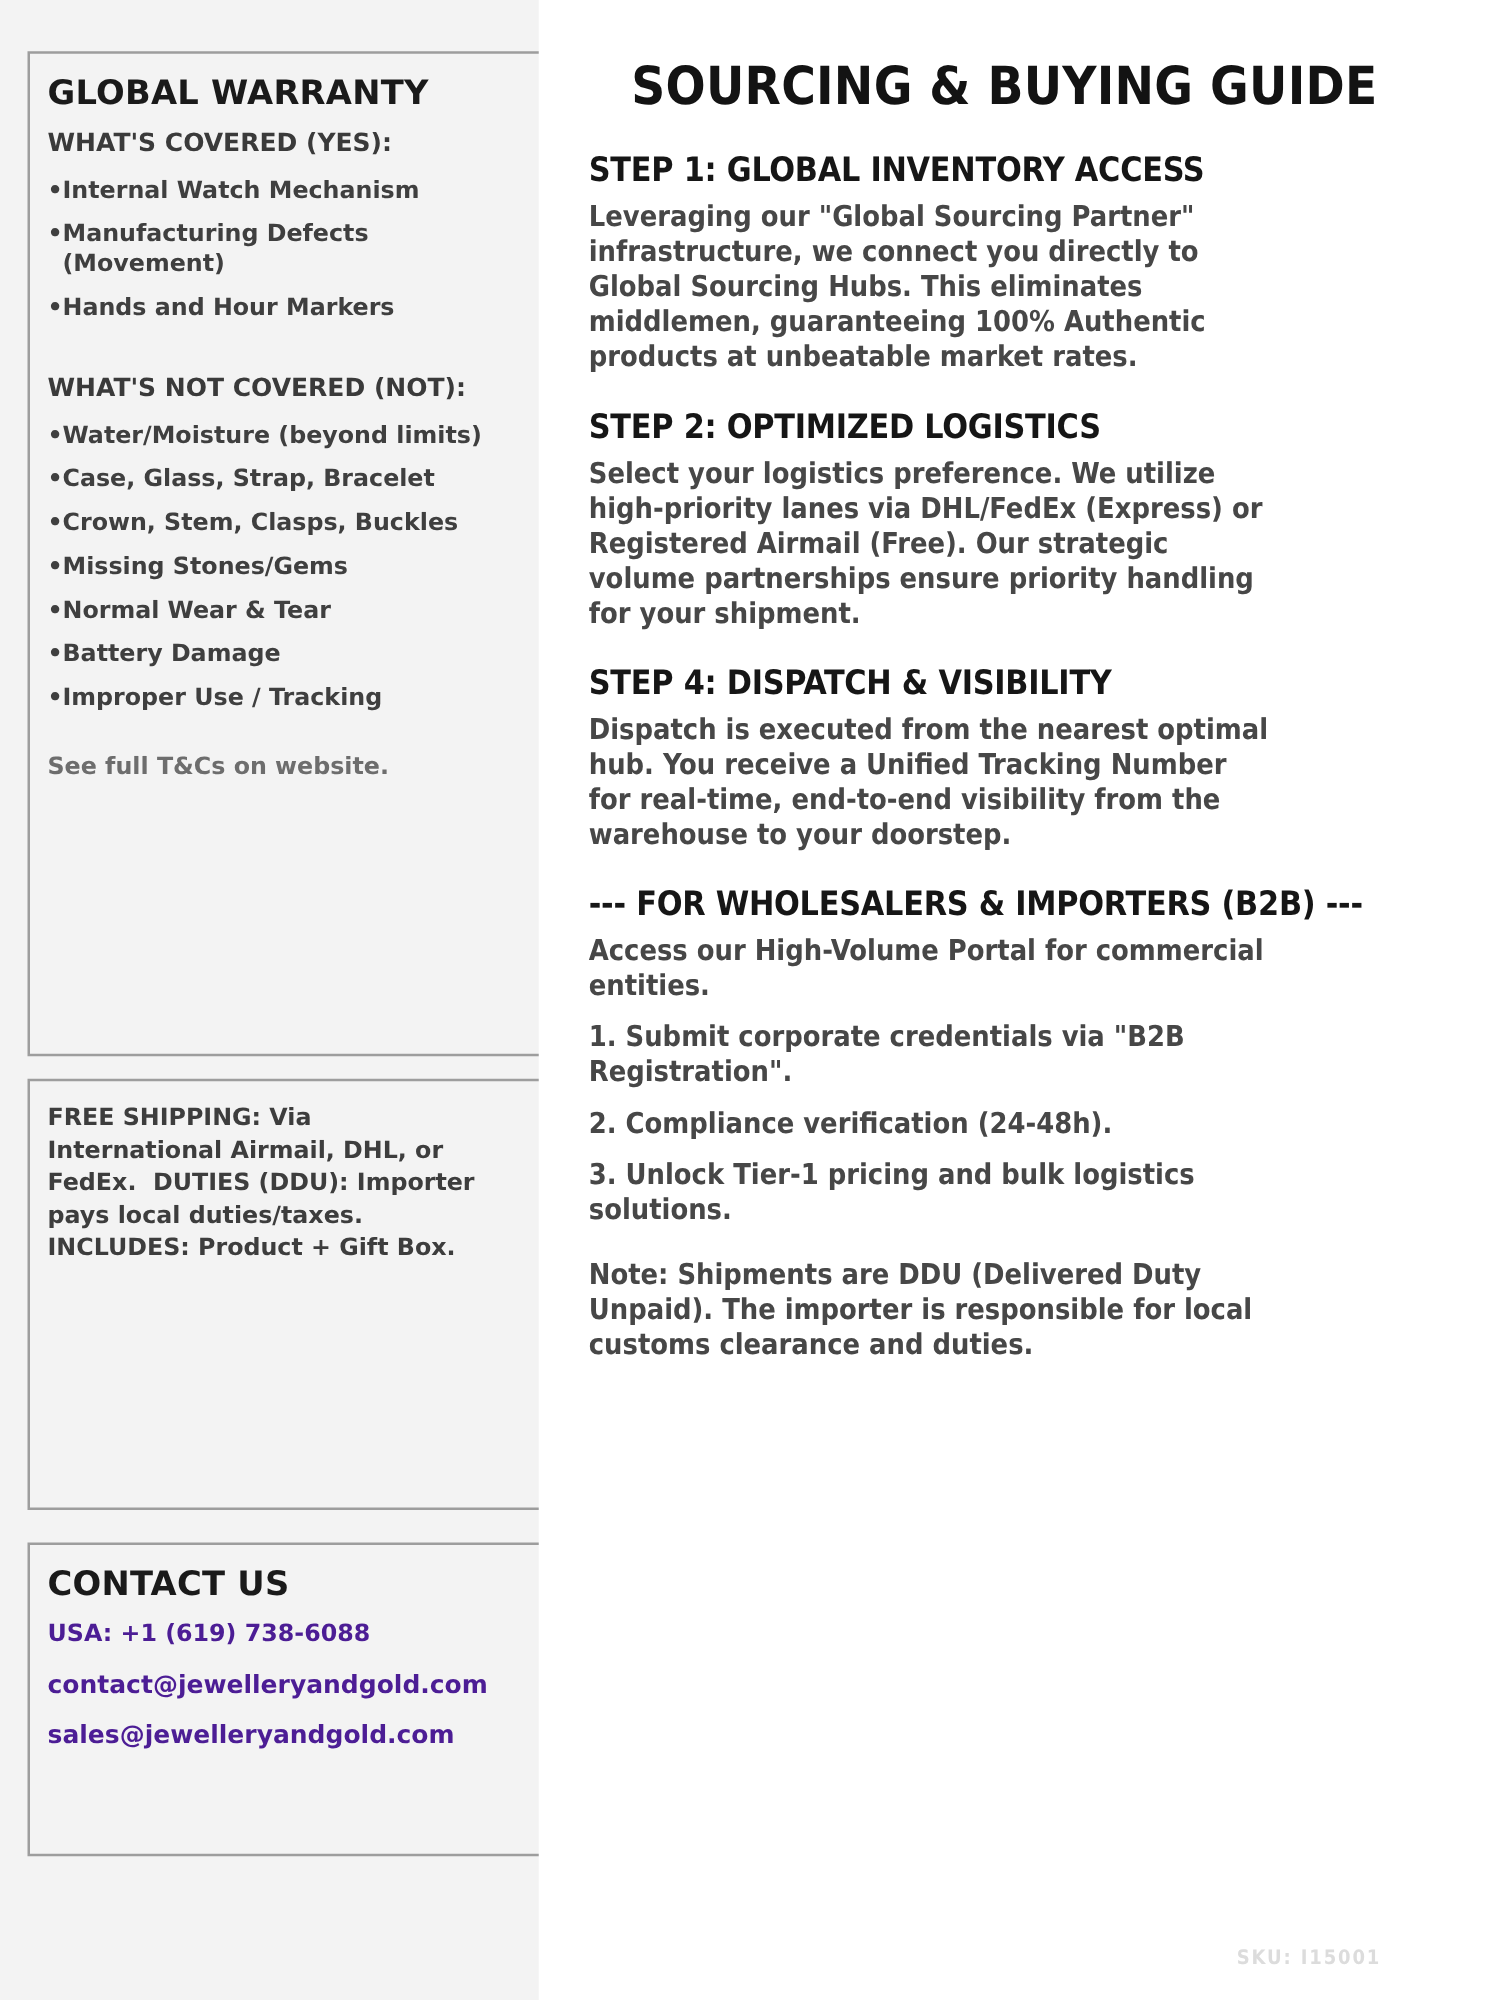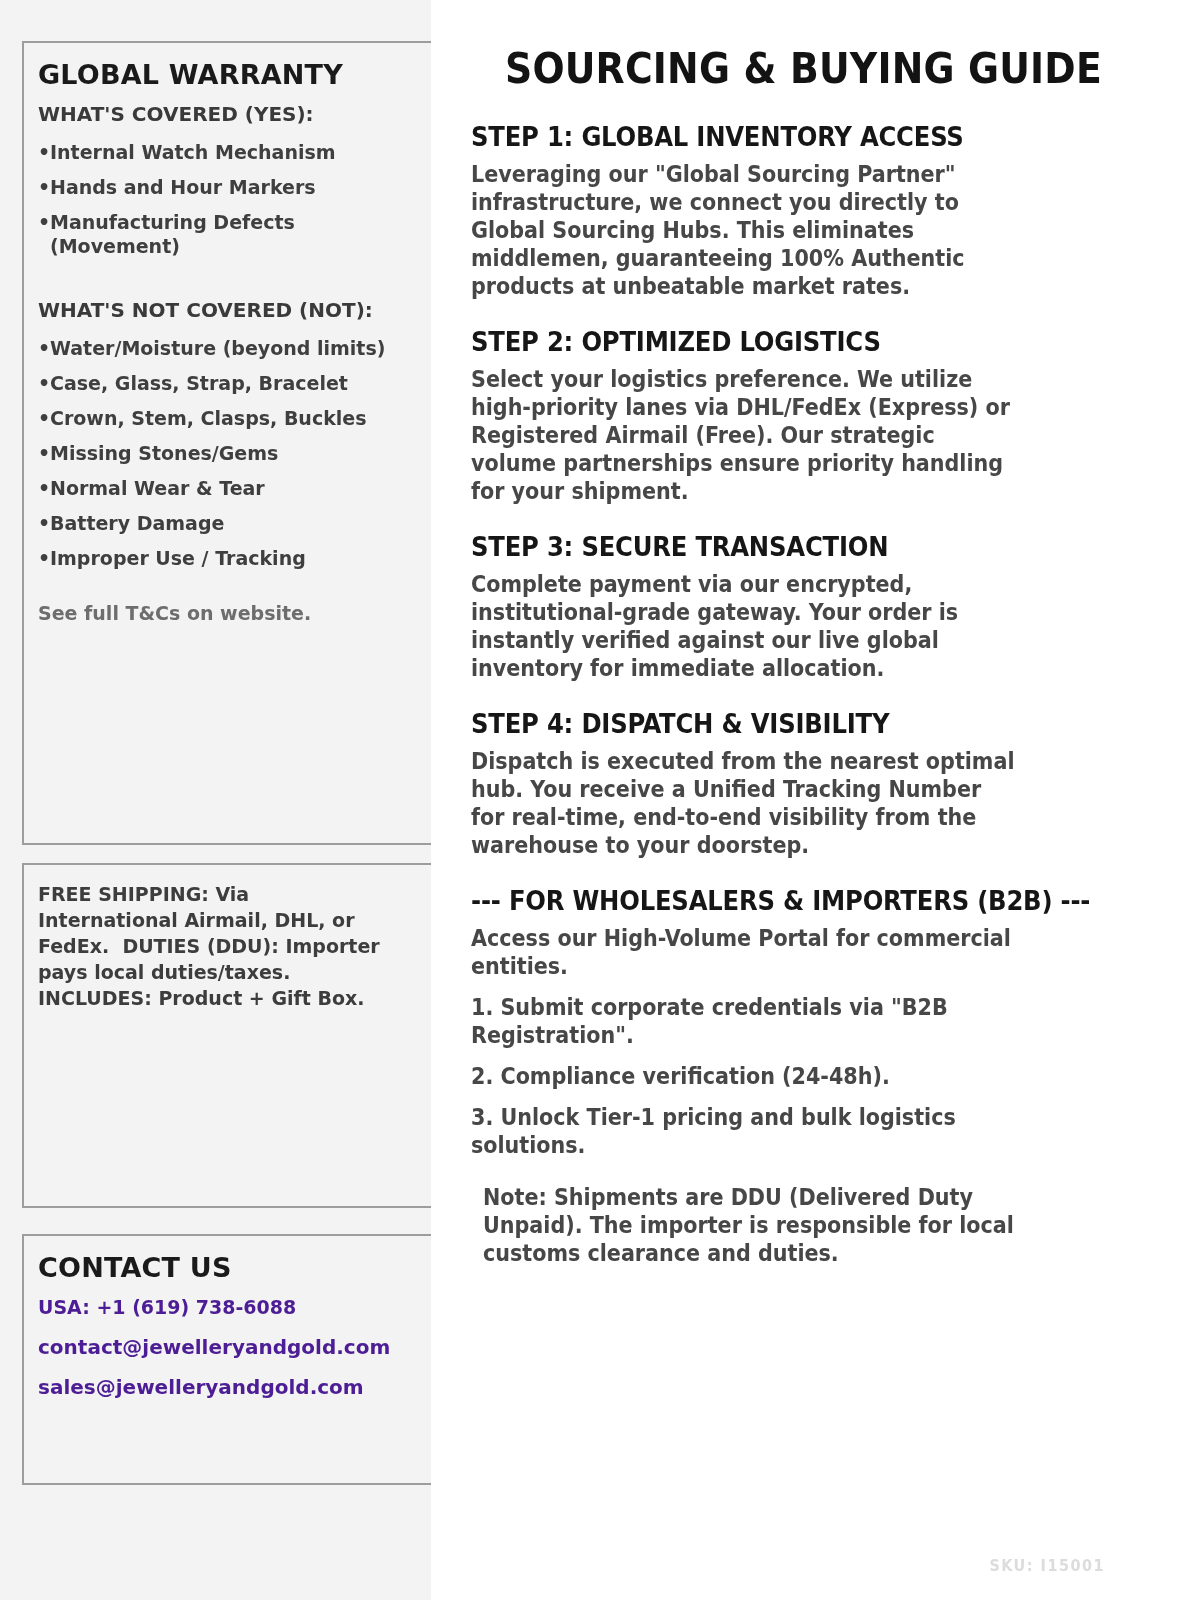--- a/index.html
+++ b/index.html
@@ -79,42 +79,42 @@
     font-size:27px; font-weight:700; color:#161616;
     letter-spacing:-0.2px;
     margin-bottom:8px;
   }
   .step-paragraph {
     font-size:23px; font-weight:600; color:#474747;
     line-height:28px; max-width:548px;
     margin-bottom:13px;
   }
   .step-paragraph:last-child { margin-bottom:0; }
-  .step-paragraph.note { margin-top:24px;margin-left:12px; }
+  .step-paragraph.note { margin-top:24px; }
 
   .sku-label {
     position:absolute; top:1556px; right:95px;
     font-size:16px; font-weight:700; color:#dcdcdc;
     letter-spacing:1.5px;
     font-stretch:condensed;
   }
 </style>
 </head>
 <body>
 
 <div class="sidebar">
 
   <div class="card card-warranty">
     <div class="card-title">GLOBAL WARRANTY</div>
 
     <div class="sub-heading">WHAT'S COVERED (YES):</div>
     <div>
       <div class="bullet-item">Internal Watch Mechanism</div>
+      <div class="bullet-item">Manufacturing Defects (Movement)</div>
       <div class="bullet-item">Hands and Hour Markers</div>
-      <div class="bullet-item">Manufacturing Defects (Movement)</div>
     </div>
 
     <div class="sub-heading gap-top">WHAT'S NOT COVERED (NOT):</div>
     <div>
       <div class="bullet-item">Water/Moisture (beyond limits)</div>
       <div class="bullet-item">Case, Glass, Strap, Bracelet</div>
       <div class="bullet-item">Crown, Stem, Clasps, Buckles</div>
       <div class="bullet-item">Missing Stones/Gems</div>
       <div class="bullet-item">Normal Wear &amp; Tear</div>
       <div class="bullet-item">Battery Damage</div>
@@ -144,24 +144,20 @@
   <div class="section">
     <div class="step-heading">STEP 1: GLOBAL INVENTORY ACCESS</div>
     <div class="step-paragraph">Leveraging our "Global Sourcing Partner" infrastructure, we connect you directly to Global Sourcing Hubs. This eliminates middlemen, guaranteeing 100% Authentic products at unbeatable market rates.</div>
   </div>
 
   <div class="section">
     <div class="step-heading">STEP 2: OPTIMIZED LOGISTICS</div>
     <div class="step-paragraph">Select your logistics preference. We utilize high-priority lanes via DHL/FedEx (Express) or Registered Airmail (Free). Our strategic volume partnerships ensure priority handling for your shipment.</div>
   </div>
 
-  <div class="section">
-    <div class="step-heading">STEP 3: SECURE TRANSACTION</div>
-    <div class="step-paragraph">Complete payment via our encrypted, institutional-grade gateway. Your order is instantly verified against our live global inventory for immediate allocation.</div>
-  </div>
 
   <div class="section">
     <div class="step-heading">STEP 4: DISPATCH &amp; VISIBILITY</div>
     <div class="step-paragraph">Dispatch is executed from the nearest optimal hub. You receive a Unified Tracking Number for real-time, end-to-end visibility from the warehouse to your doorstep.</div>
   </div>
 
   <div class="section">
     <div class="step-heading">--- FOR WHOLESALERS &amp; IMPORTERS (B2B) ---</div>
     <div class="step-paragraph">Access our High-Volume Portal for commercial entities.</div>
     <div class="step-paragraph">1. Submit corporate credentials via "B2B Registration".</div>

